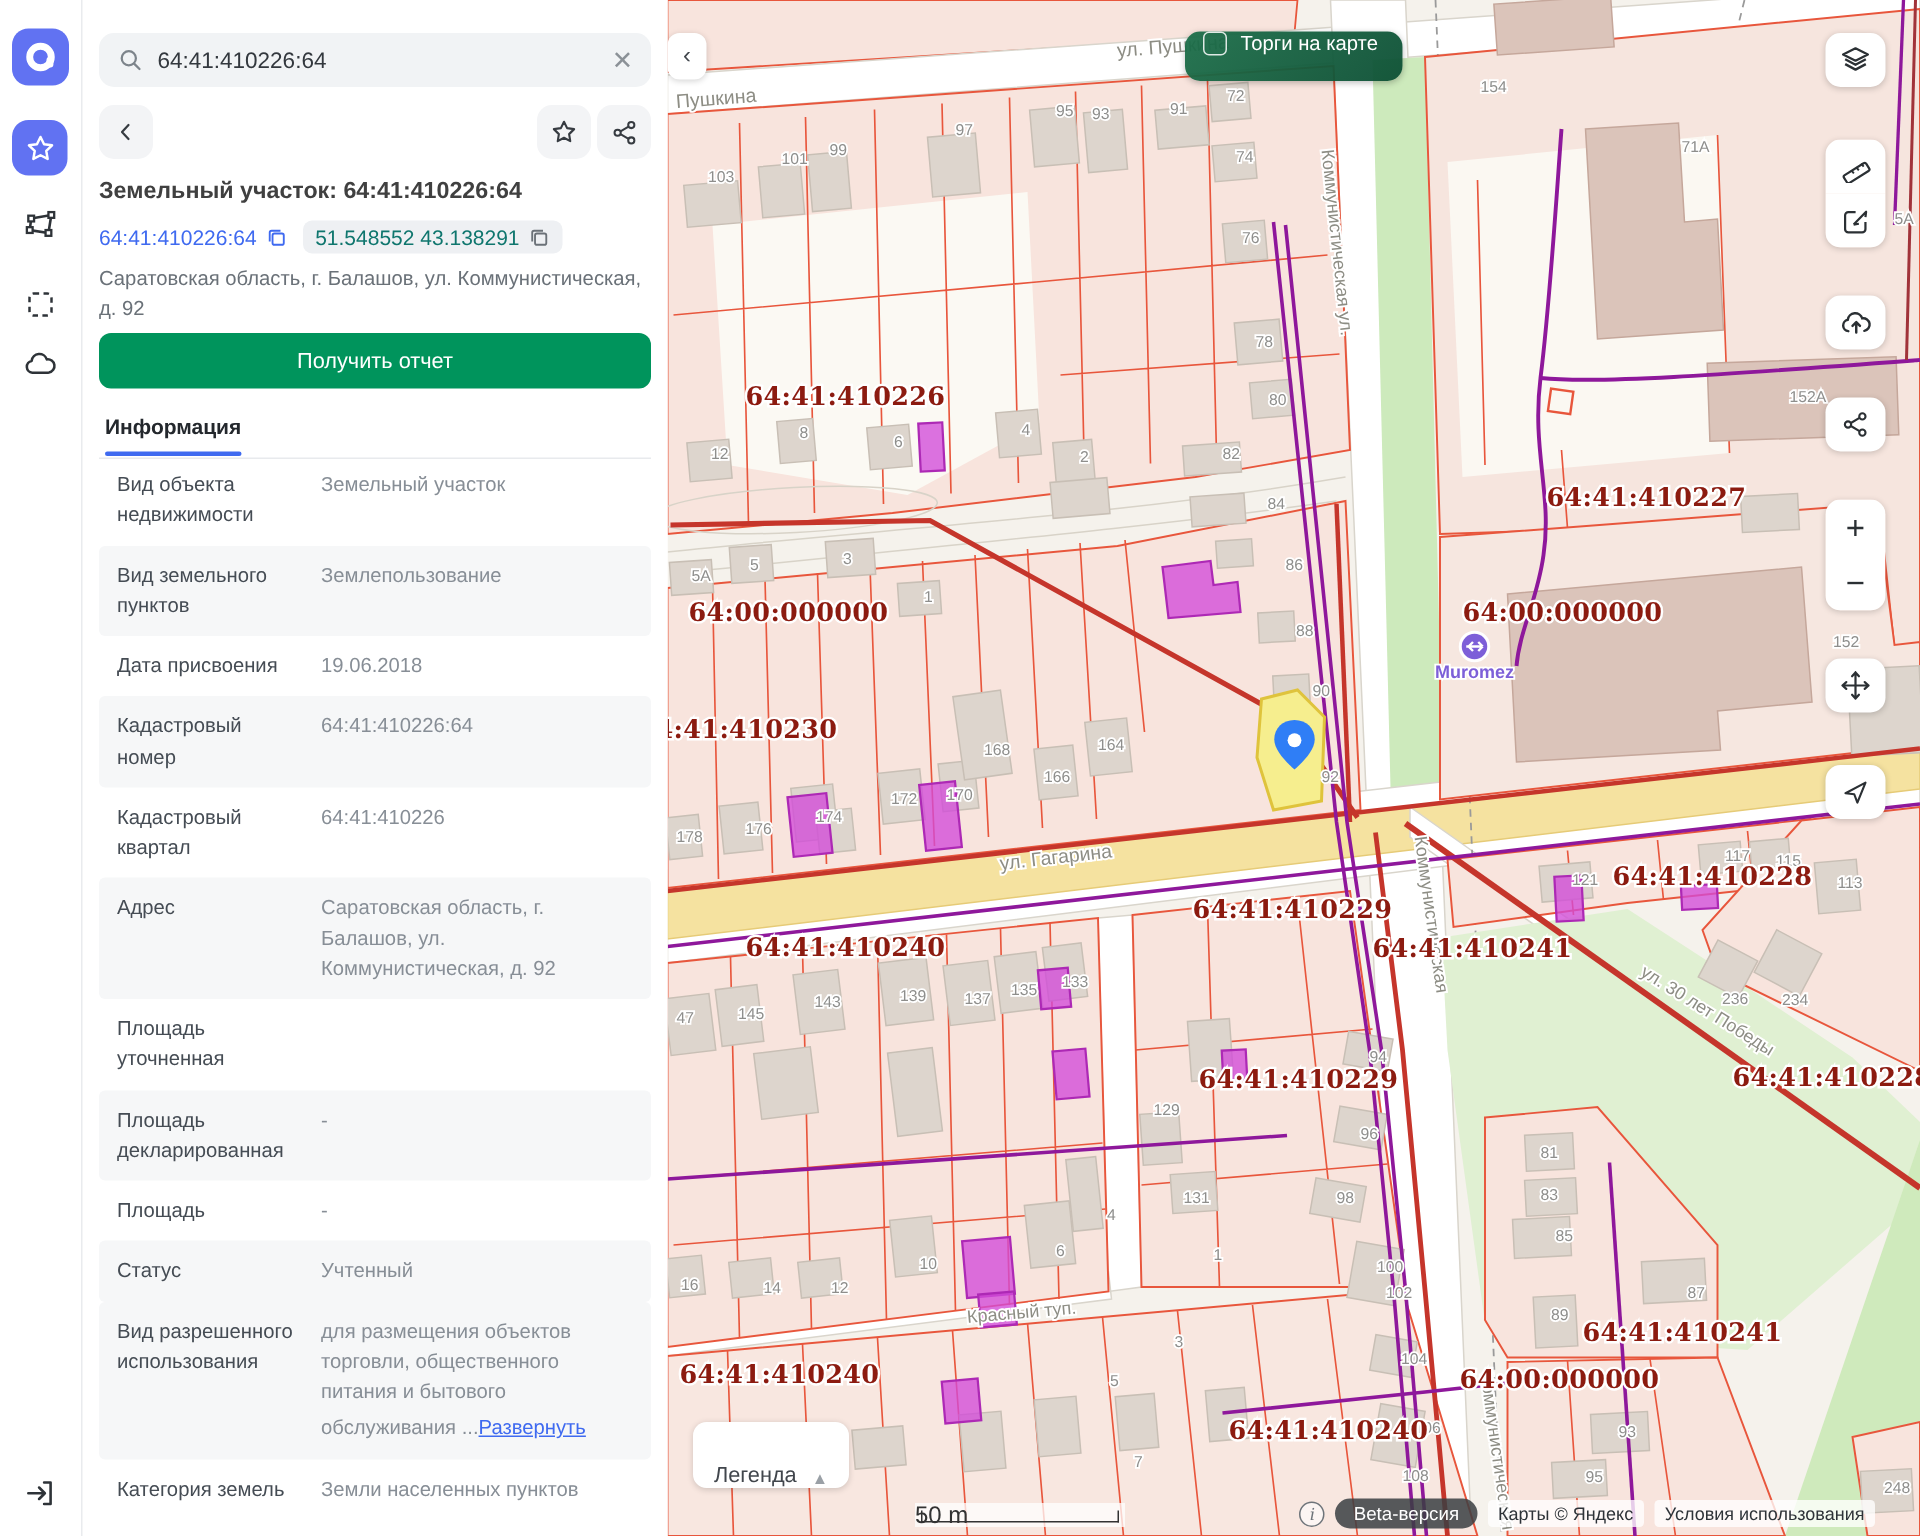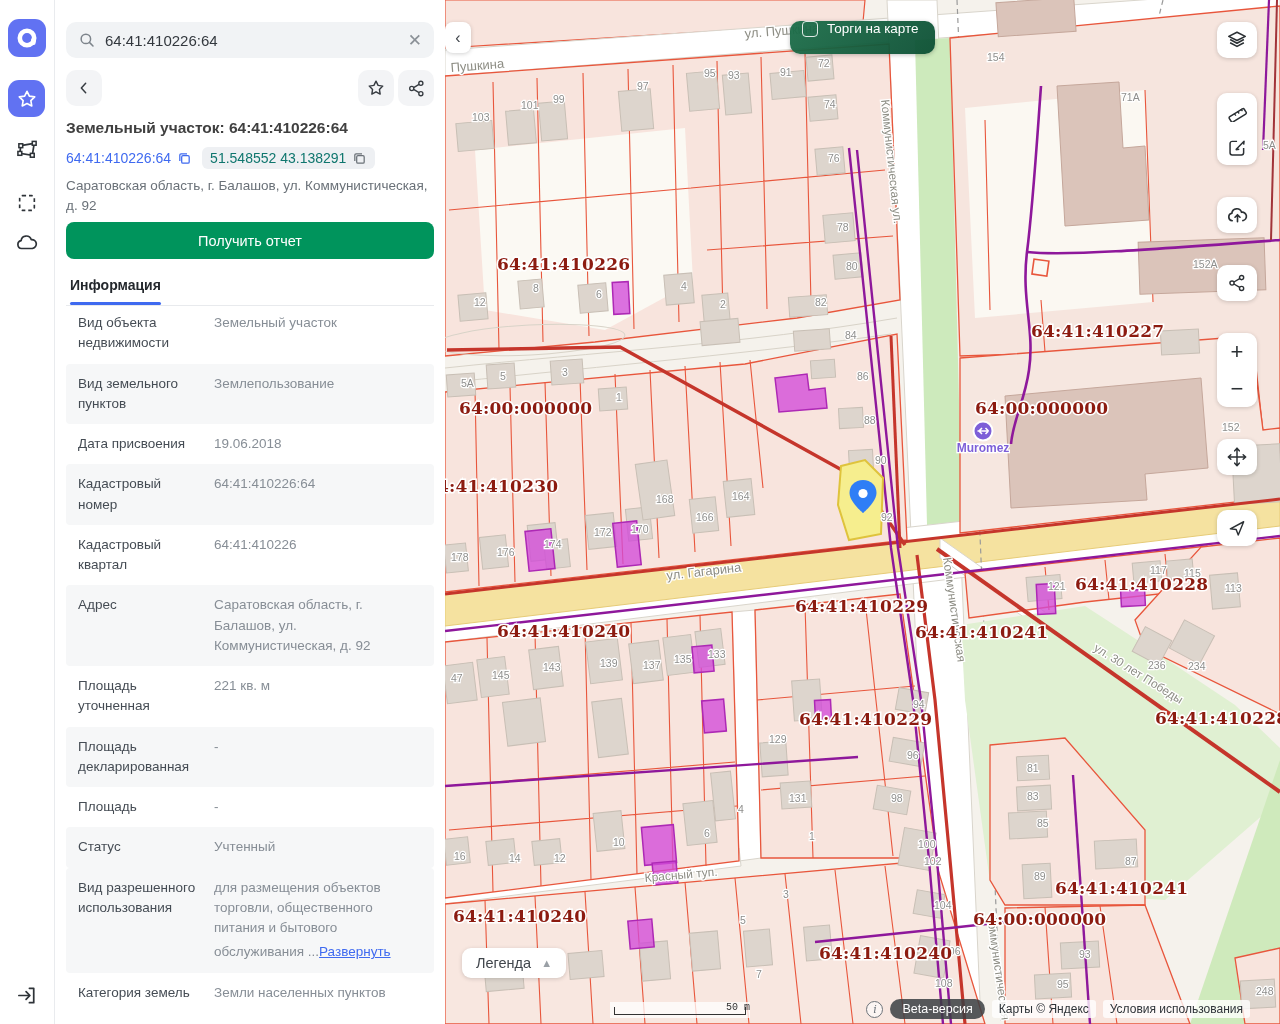--- a/index.html
+++ b/index.html
@@ -48,25 +48,25 @@
   .collapse{position:absolute;left:0;top:22px;width:26px;height:31px;background:#fff;border-radius:8px;box-shadow:0 1px 4px rgba(0,0,0,.18);display:flex;align-items:center;justify-content:center;font-size:16px;color:#41464c;cursor:pointer;z-index:5;}
   .torgi{position:absolute;left:345px;top:21px;height:33px;padding:0 16px 0 12px;border-radius:10px;background:linear-gradient(135deg,rgba(28,110,73,.95),rgba(12,79,52,.95));display:flex;align-items:flex-start;gap:9px;color:#fff;font-size:13.5px;cursor:pointer;z-index:5;box-shadow:0 1px 4px rgba(0,0,0,.25);}
   .torgi .cb{width:16px;height:16px;border:1.6px solid rgba(255,255,255,.85);border-radius:4px;}
   .ctrls{position:absolute;right:23px;top:22px;width:40px;z-index:5;}
   .mbtn{width:40px;height:36px;background:#fff;display:flex;align-items:center;justify-content:center;cursor:pointer;box-shadow:0 1px 4px rgba(0,0,0,.18);border-radius:10px;margin-bottom:0;}
   .gap{height:35px;}
   .gap2{height:32px;}
   .grp{border-radius:10px;overflow:hidden;box-shadow:0 1px 4px rgba(0,0,0,.18);}
   .grp .mbtn{box-shadow:none;border-radius:0;}
   .zoomgrp .mbtn{height:37px;}
-  .legend{position:absolute;left:17px;top:948px;height:30px;background:#fff;border-radius:9px;box-shadow:0 1px 4px rgba(0,0,0,.16);display:flex;align-items:center;gap:10px;padding:0 14px;font-size:14.5px;color:#41464c;cursor:pointer;z-index:5;}
+  .legend{position:absolute;left:17px;top:948px;height:44px;background:#fff;border-radius:9px;box-shadow:0 1px 4px rgba(0,0,0,.16);display:flex;align-items:flex-end;gap:10px;padding:0 14px;font-size:14.5px;color:#41464c;cursor:pointer;z-index:5;}
   .legend .chev{color:#9aa0a6;font-size:11px;}
   .scalebar{position:absolute;left:165px;top:1002px;width:140px;height:16px;background:rgba(255,255,255,.75);z-index:5;}
   .scalebar .line{position:absolute;left:4px;right:4px;bottom:3px;height:8px;border-left:1.4px solid #333;border-right:1.4px solid #333;border-bottom:1.4px solid #333;}
-  .scalebar .txt{position:absolute;left:0;right:0;top:0px;text-align:right;font-size:10px;color:#333;font-family:Liberation Mono, monospace;}
+  .scalebar .txt{position:absolute;left:0;right:0;top:0px;text-align:left;font-size:16px;color:#333;}
   .attr{position:absolute;right:30px;bottom:5px;display:flex;align-items:center;gap:7px;z-index:5;}
   .attr .info{width:17px;height:17px;border-radius:50%;border:1.4px solid #6e747a;color:#6e747a;font-size:11px;display:flex;align-items:center;justify-content:center;background:rgba(255,255,255,.6);cursor:pointer;font-family:"DejaVu Serif",serif;font-style:italic;}
   .attr .beta{background:rgba(58,62,66,.85);color:#fff;font-size:12.5px;padding:3px 12px;border-radius:12px;}
   .attr .pill{background:rgba(255,255,255,.78);color:#2e3338;font-size:12px;padding:2px 7px;border-radius:3px;cursor:pointer;}
 </style>
 </head>
 <body>
 
 <div class="stage">
 
@@ -188,21 +188,20 @@
         <div class="irow">
           <div class="lbl">Кадастровый квартал</div>
           <div class="val">64:41:410226</div>
         </div>
         <div class="irow alt">
           <div class="lbl">Адрес</div>
           <div class="val">Саратовская область, г. Балашов, ул. Коммунистическая, д. 92</div>
         </div>
         <div class="irow">
           <div class="lbl">Площадь уточненная</div>
-          <div class="val">221 кв. м</div>
         </div>
         <div class="irow alt">
           <div class="lbl">Площадь декларированная</div>
           <div class="val">-</div>
         </div>
         <div class="irow">
           <div class="lbl">Площадь</div>
           <div class="val">-</div>
         </div>
         <div class="irow alt">

